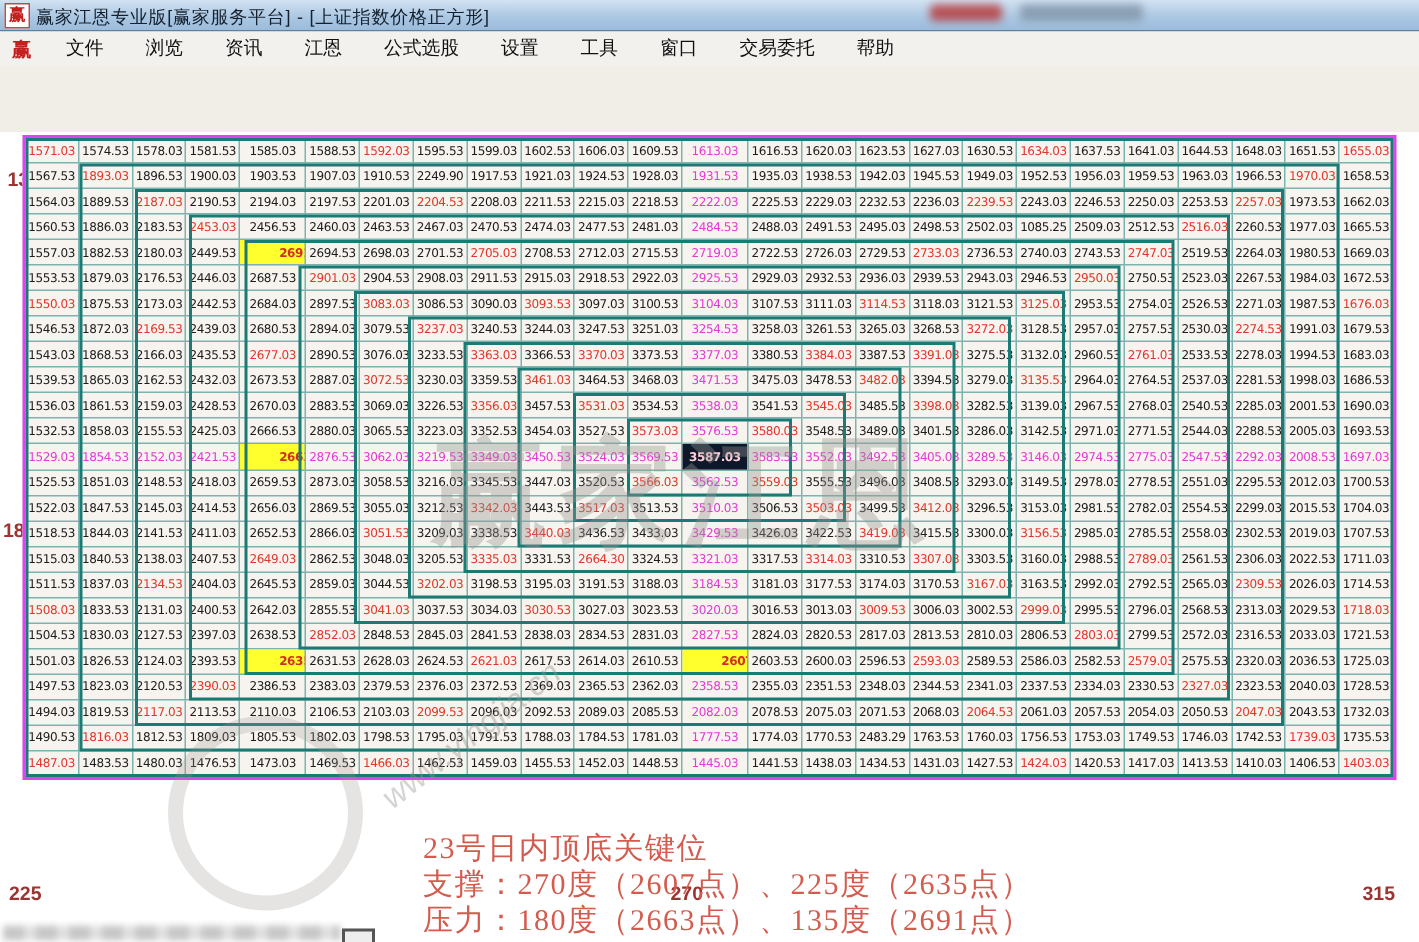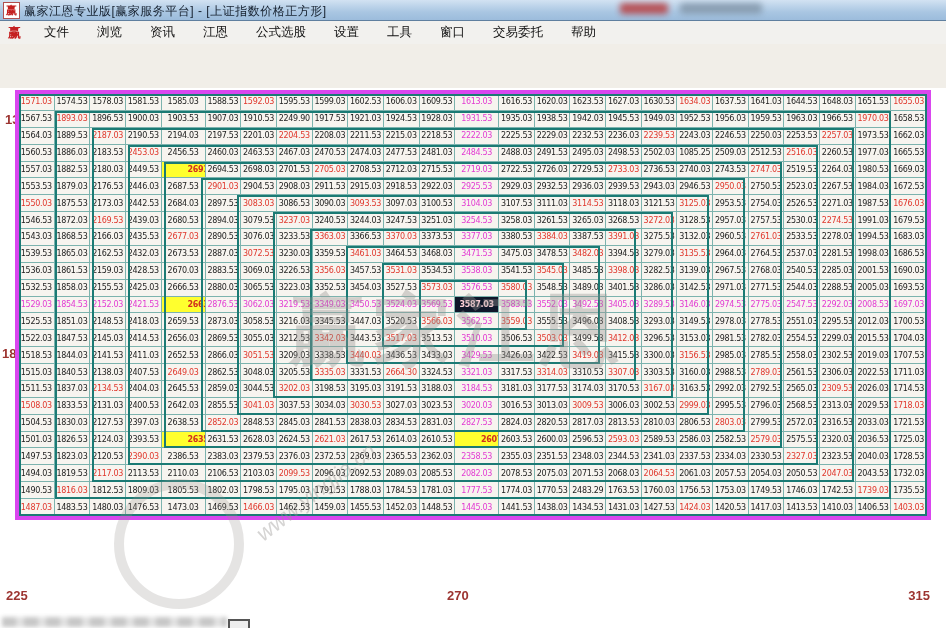--- a/index.html
+++ b/index.html
@@ -31,21 +31,21 @@
   .combo .cval{position:absolute;left:4px;top:2px;font-size:12.5px;color:#d43224;}
   .combo .cbtn{position:absolute;right:1px;top:1px;width:16px;height:16px;background:#e9e5dd;
     border:1px solid #fff;border-right-color:#7a7a7a;border-bottom-color:#7a7a7a;
     font-size:8px;color:#222;text-align:center;line-height:15px;}
   .tbtn{position:absolute;top:57px;height:25px;background:#f0ece4;font-size:14px;color:#111;
     border:1px solid #888;border-top-color:#fff;border-left-color:#fff;
     box-shadow:1px 1px 0 #555;text-align:center;line-height:23px;padding:0 8px;}
   .tbtn.pressed{border:1px solid #222;box-shadow:none;outline:1px dotted #333;outline-offset:-4px;}
   
   .gridwrap{position:absolute;left:15px;top:90px;width:916px;height:430px;
-    border:4px solid #d946ef;background:#f7f4ef;box-sizing:border-box;}
+    border:2px solid #d946ef;background:#f7f4ef;box-sizing:border-box;}
   .cells{position:absolute;left:0;top:0;width:100%;height:100%;display:grid;
     grid-template-columns:repeat(25,1fr);grid-template-rows:repeat(25,1fr);}
   .cell{border-right:1px solid #7cb3ae;border-bottom:1px solid #7cb3ae;display:flex;
     align-items:center;justify-content:center;font-family:"DejaVu Sans",sans-serif;
     font-size:8px;letter-spacing:-0.3px;color:#1c1c1c;overflow:hidden;white-space:nowrap;}
   .cell.red{color:#e0372c;}
   .cell.mag{color:#e23ad2;}
   .cell.yellow{background:#ffff2e;color:#d03020;font-weight:bold;padding-left:43px;}
   .cell.center{background:#0f172a;color:#ffd2da;font-weight:bold;}
   .ring{position:absolute;border:2px solid #1b7a74;box-sizing:border-box;pointer-events:none;}
@@ -751,17 +751,22 @@
         <div class="ring" style="left: 12%; top: 12%; width: 76%; height: 76%;"></div>
         <div class="ring" style="left: 8%; top: 8%; width: 84%; height: 84%;"></div>
         <div class="ring" style="left: 4%; top: 4%; width: 92%; height: 92%;"></div>
         <div class="ring" style="left: 0%; top: 0%; width: 100%; height: 100%;"></div>
       </div>
     <div class="wm-circle"></div>
     <div class="wm-main">赢家江恩</div>
     <div class="wm-url">www.yingjia.cn</div>
   </div>
 
+  <div class="caption">
+    <div>23号日内顶底关键位</div>
+    <div>支撑：270度（2607点）、225度（2635点）</div>
+    <div>压力：180度（2663点）、135度（2691点）</div>
+  </div>
 
   <div class="bottomblur"></div>
   <div class="bottombox"></div>
 
 </div>
 
 </body></html>

